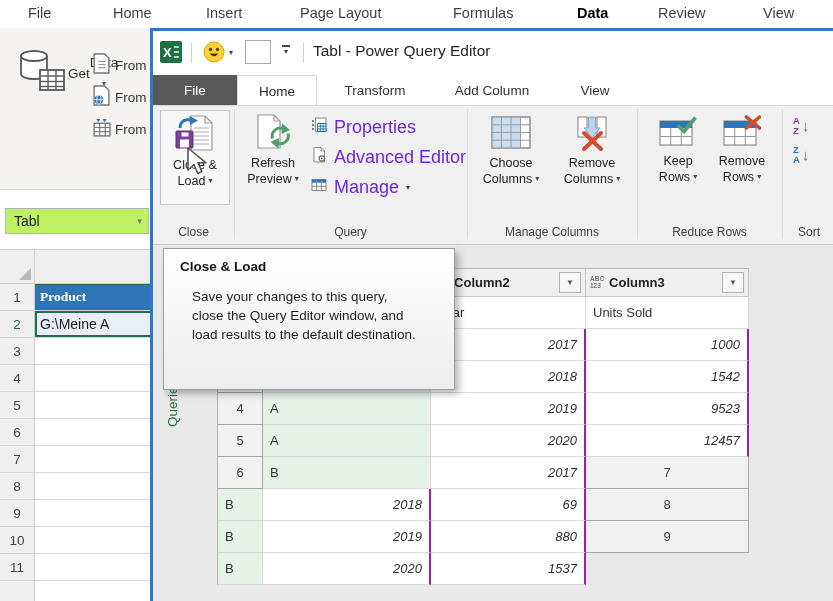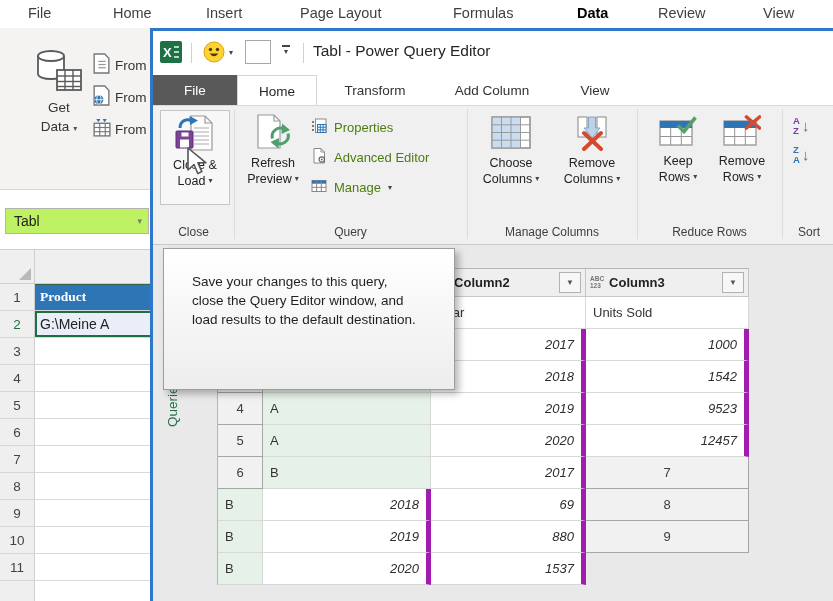--- a/index.html
+++ b/index.html
@@ -3,21 +3,21 @@
 <meta charset="utf-8">
 <style>
   html,body{margin:0;padding:0;background:#fff;}
   #stage{position:relative;width:833px;height:601px;overflow:hidden;
     font-family:"Liberation Sans","DejaVu Sans",sans-serif;background:#fff;}
   
   .xl-tabbar{position:absolute;left:0;top:0;width:833px;height:28px;background:#fff;}
   .xl-tab{position:absolute;top:5px;font-size:14.5px;color:#3f3f3f;white-space:nowrap;cursor:default;}
   .xl-tab.active{font-weight:bold;color:#000;}
   .xl-ribbon{position:absolute;left:0;top:28px;width:152px;height:161px;background:#f4f3f2;border-bottom:1px solid #d8d6d4;}
-  .getdata{position:absolute;left:24px;top:20px;width:70px;display:flex;flex-direction:column;align-items:center;cursor:pointer;}
+  .getdata{position:absolute;left:16px;top:20px;width:70px;display:flex;flex-direction:row;align-items:center;cursor:pointer;}
   .getdata .lbl{font-size:13.5px;color:#333;line-height:19px;text-align:center;}
   .fromlist{position:absolute;left:92px;top:24px;}
   .fromrow{display:flex;align-items:center;gap:4px;height:26px;margin-bottom:6px;cursor:pointer;}
   .fromrow span{font-size:13.5px;color:#333;white-space:nowrap;}
   .xl-namebox{position:absolute;left:5px;top:208px;width:142px;height:24px;border:1px solid #b5b2af;background:#bef264;display:flex;align-items:center;}
   .xl-namebox .nbtxt{font-size:14px;color:#222;padding-left:8px;flex:1;}
   .xl-namebox .nbarr{font-size:9px;color:#777;padding-right:6px;}
   .xl-sheet{position:absolute;left:0;top:249px;width:152px;height:352px;border-top:1px solid #cfcfcf;}
   .xl-corner{position:absolute;left:0;top:0;width:34px;height:33px;background:#efefef;border-right:1px solid #cfcfcf;border-bottom:1px solid #cfcfcf;}
   .xl-corner .tri{position:absolute;right:3px;bottom:3px;width:0;height:0;border-bottom:12px solid #b9b9b9;border-left:12px solid transparent;}
@@ -45,21 +45,21 @@
   .pq-tab.home{left:84px;width:78px;background:#fff;border:1px solid #d5d5d5;border-bottom:none;color:#262626;}
   .pq-ribbon{position:absolute;left:0;top:74px;width:100%;height:140px;background:#f0f0f0;border-top:1px solid #d9d9d9;border-bottom:1px solid #c9c9c9;box-sizing:border-box;}
   .gsep{position:absolute;top:3px;width:1px;height:130px;background:#dcdcdc;}
   .glabel{position:absolute;bottom:5px;font-size:12px;color:#3e3e3e;text-align:center;}
   .bigbtn{position:absolute;top:4px;display:flex;flex-direction:column;align-items:center;cursor:pointer;}
   .bigbtn .t{font-size:12.5px;color:#222;line-height:16px;display:flex;align-items:center;gap:3px;}
   .bigbtn .t .arr{font-size:8px;color:#444;}
   .hoverbtn{border:1px solid #c5c5c5;background:#f7f7f7;}
   .smallrows{position:absolute;left:158px;top:6px;}
   .smallrow{display:flex;align-items:center;gap:7px;height:30px;cursor:pointer;}
-  .smallrow span{font-size:13px;color:#4d7c0f;white-space:nowrap;}
+  .smallrow span{font-size:18px;color:#6d28d9;white-space:nowrap;}
   .smallrow .arr{font-size:8px;color:#444;}
   .sorticons{position:absolute;left:640px;top:10px;display:flex;flex-direction:column;gap:10px;}
   .sortic{display:flex;align-items:center;gap:2px;cursor:pointer;}
   .sortic .lets{display:flex;flex-direction:column;font-size:9.5px;font-weight:bold;line-height:9.5px;}
   .sortic .sarr{font-size:15px;color:#6a6a6a;line-height:15px;}
   .az .lets{color:#7c3fa0;}
   .za .lets{color:#2e75b6;}
   
   .pq-content{position:absolute;left:0;top:214px;width:100%;height:359px;background:#e9e9e9;}
   .queries-label{position:absolute;left:12px;top:60px;height:122px;writing-mode:vertical-rl;transform:rotate(180deg);
@@ -67,21 +67,21 @@
   .pq-grid{position:absolute;left:64px;top:23px;display:grid;grid-template-columns:45px 168px 155px 163px;
     grid-template-rows:28px;grid-auto-rows:32px;border-left:1px solid #b5b5b5;border-top:1px solid #b5b5b5;}
   .ph{background:#efefef;border-right:1px solid #c6c6c6;border-bottom:1px solid #c6c6c6;display:flex;align-items:center;gap:5px;padding:0 4px;font-weight:bold;font-size:13px;color:#222;box-sizing:border-box;}
   .ph.phnum{background:#f1f1f1;border-right:1px solid #a6a6a6;}
   .ph .fname{flex:1;white-space:nowrap;overflow:hidden;}
   .fbtn{width:20px;height:19px;border:1px solid #b2b2b2;background:#f7f7f7;font-size:8px;color:#555;display:flex;align-items:center;justify-content:center;cursor:pointer;flex:none;}
   .ticon{display:flex;flex-direction:column;font-size:6.5px;font-weight:bold;color:#757575;line-height:6.5px;flex:none;}
   .pcell{box-sizing:border-box;display:flex;align-items:center;}
   .pnum{background:#f1f1f1;border-right:1px solid #a6a6a6;border-bottom:1px solid #a6a6a6;justify-content:center;font-size:13px;color:#3d3d3d;}
   .pc1{background:#e6f2e8;border-right:1px solid #d8d8d8;border-bottom:1px solid #d8d8d8;padding-left:7px;font-size:13px;color:#333;}
-  .pval{background:#fff;border-right:5px solid #a21caf;border-bottom:1px solid #d8d8d8;justify-content:flex-end;padding-right:7px;font-style:italic;font-size:13px;color:#2e2e2e;}
+  .pval{background:#fff;border-right:2px solid #a21caf;border-bottom:1px solid #d8d8d8;justify-content:flex-end;padding-right:7px;font-style:italic;font-size:13px;color:#2e2e2e;}
   .ptext{background:#fff;border-right:1px solid #d8d8d8;border-bottom:1px solid #d8d8d8;padding-left:7px;font-size:13px;color:#333;}
   
   .tooltip{position:absolute;left:163px;top:248px;width:292px;height:142px;box-sizing:border-box;
     background:linear-gradient(180deg,#ffffff 0%,#ededed 100%);border:1px solid #9d9d9d;
     box-shadow:4px 4px 7px rgba(0,0,0,0.28);padding:10px 16px;z-index:40;}
   .tooltip .tt-title{font-size:13.5px;font-weight:bold;color:#151515;}
   .tooltip .tt-body{margin:13px 0 0 12px;width:225px;font-size:13.5px;line-height:1.42;color:#1f1f1f;}
   .cursor{position:absolute;left:186px;top:147px;z-index:99;}
 </style>
 </head>
@@ -490,19 +490,20 @@
           <div class="pcell pval">880</div>
           <div class="pcell pnum">9</div>
           <div class="pcell pc1">B</div>
           <div class="pcell pval">2020</div>
           <div class="pcell pval">1537</div>
         </div>
     </div>
   </div>
 
   <div class="tooltip">
+    <div class="tt-title">Close &amp; Load</div>
     <div class="tt-body">Save your changes to this query, close the Query Editor window, and load results to the default destination.</div>
   </div>
 
   <svg class="cursor" width="24" height="30" viewBox="0 0 24 30">
     <polygon points="2,1 2,23 8,17.5 11.8,26.5 15.8,24.6 11.9,15.8 20,15.8" fill="#fff" stroke="#555" stroke-width="1.6" stroke-linejoin="round"></polygon>
   </svg>
 </div>
 
 </body></html>

